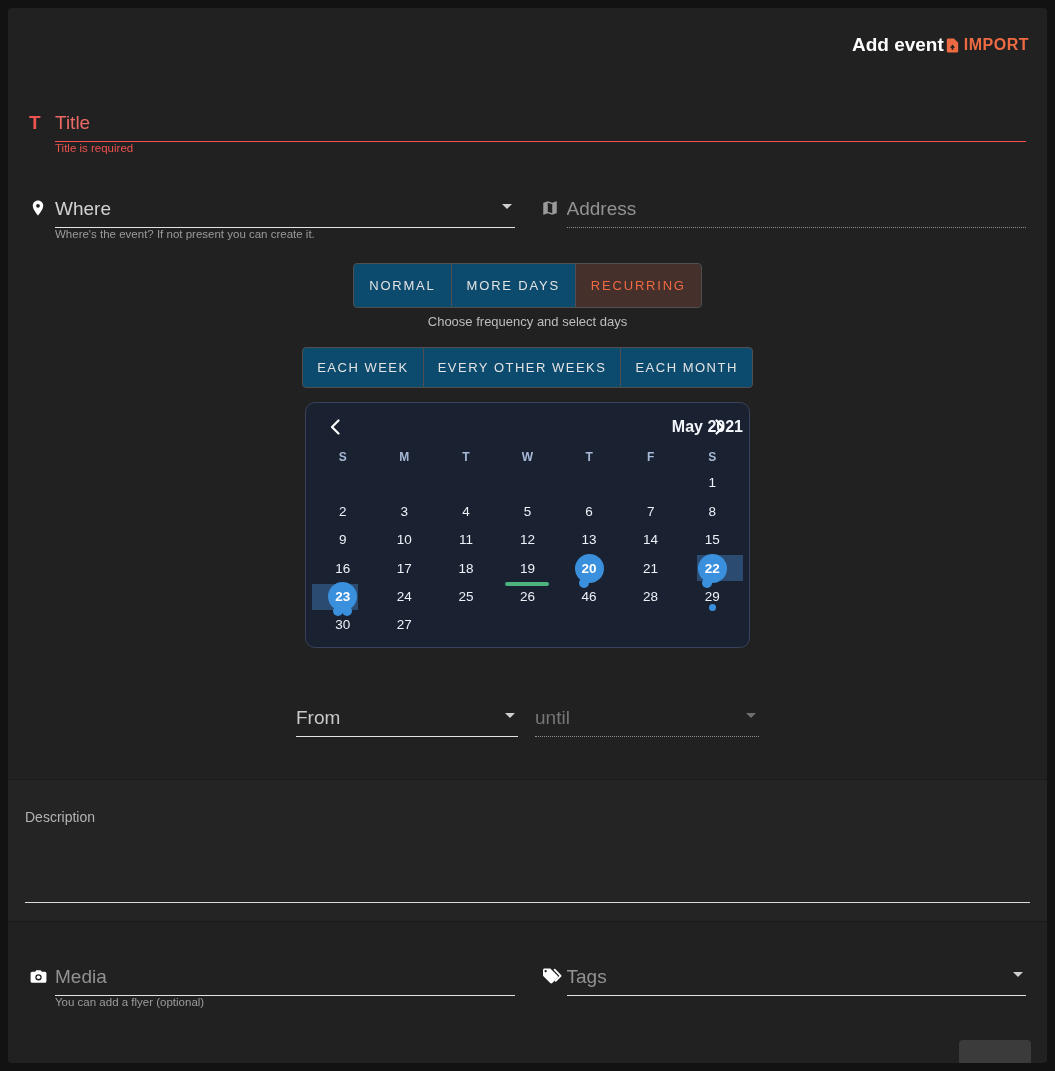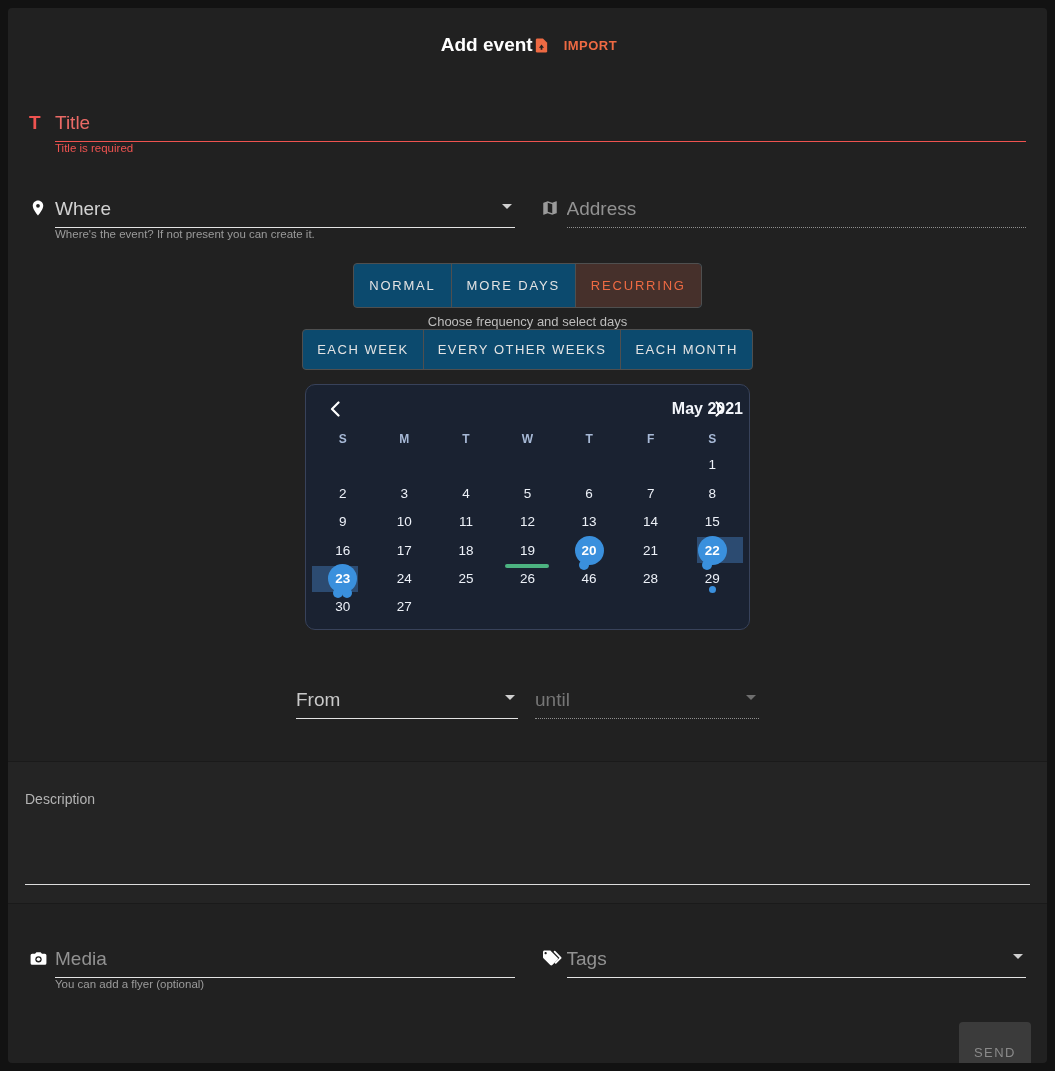--- a/index.html
+++ b/index.html
@@ -5,23 +5,23 @@
   html,body{margin:0;padding:0}
   body{
     width:1055px;height:1071px;box-sizing:border-box;
     background:#121212;padding:8px;
     font-family:"Liberation Sans",sans-serif;
     -webkit-font-smoothing:antialiased;
   }
   .panel{background:#212121;border-radius:4px;height:1055px;box-sizing:border-box;position:relative;overflow:hidden}
 
   
-  .header{display:flex;justify-content:center;align-items:center;padding:26px 18px 0 21px}
+  .header{display:flex;justify-content:flex-end;align-items:center;padding:26px 18px 0 21px}
   .page-title{font-size:19px;font-weight:bold;color:#ffffff}
-  .import-btn{display:flex;align-items:center;gap:14px;color:#ee6a43;font-size:13px;font-weight:bold;
+  .import-btn{display:flex;align-items:center;gap:3px;color:#ee6a43;font-size:16px;font-weight:bold;
     letter-spacing:.5px;background:none;border:none;cursor:pointer;font-family:inherit;padding:0}
 
   
   .field-row{display:flex;align-items:flex-start}
   .field-icon{width:26px;flex:0 0 26px;display:flex;justify-content:flex-start;padding-top:1px}
   .t-icon{color:#ef5350;font-weight:bold;font-size:19px;line-height:20px}
   .input-wrap{flex:1;position:relative}
   input.line{width:100%;background:transparent;border:none;outline:none;
     font-family:"Liberation Sans",sans-serif;font-size:19px;color:#e0e0e0;
     padding:0 0 7px;box-sizing:border-box}
@@ -44,21 +44,21 @@
   .col{flex:1;display:flex;align-items:flex-start}
 
   
   .tabs-row{display:flex;justify-content:center;margin-top:23px}
   .tab-group{display:flex;border:1px solid #4f4f4f;border-radius:4px;overflow:hidden;background:#0c4a6e}
   .tab{padding:14px 15px;font-size:13px;letter-spacing:1.8px;color:#e3e3e3;background:transparent;
     border:none;border-left:1px solid #4f4f4f;cursor:pointer;font-family:inherit}
   .tab:first-child{border-left:none}
   .tab.selected{background:#46302b;color:#ee6a43}
   .hint{text-align:center;color:#bdbdbd;font-size:13px;margin-top:6px}
-  .freq-row{display:flex;justify-content:center;}
+  .freq-row{display:flex;justify-content:center;margin-top:18px}
   .freq-btn{padding:12px 14px;font-size:13px;letter-spacing:1.5px;color:#e3e3e3;background:transparent;
     border:none;border-left:1px solid #4f4f4f;cursor:pointer;font-family:inherit}
   .freq-btn:first-child{border-left:none}
 
   
   .calendar{width:445px;margin:14px auto 0;background:#1a2231;border:1px solid #38425a;border-radius:10px;
     box-sizing:border-box;padding:10px 6px 8px;color:#edf1f8}
   .cal-head{position:relative;height:28px;display:flex;align-items:center;justify-content:flex-end}
   .month{font-weight:bold;font-size:16px;color:#f3f6fb}
   .nav{position:absolute;top:2px;background:none;border:none;cursor:pointer;padding:4px 6px}

